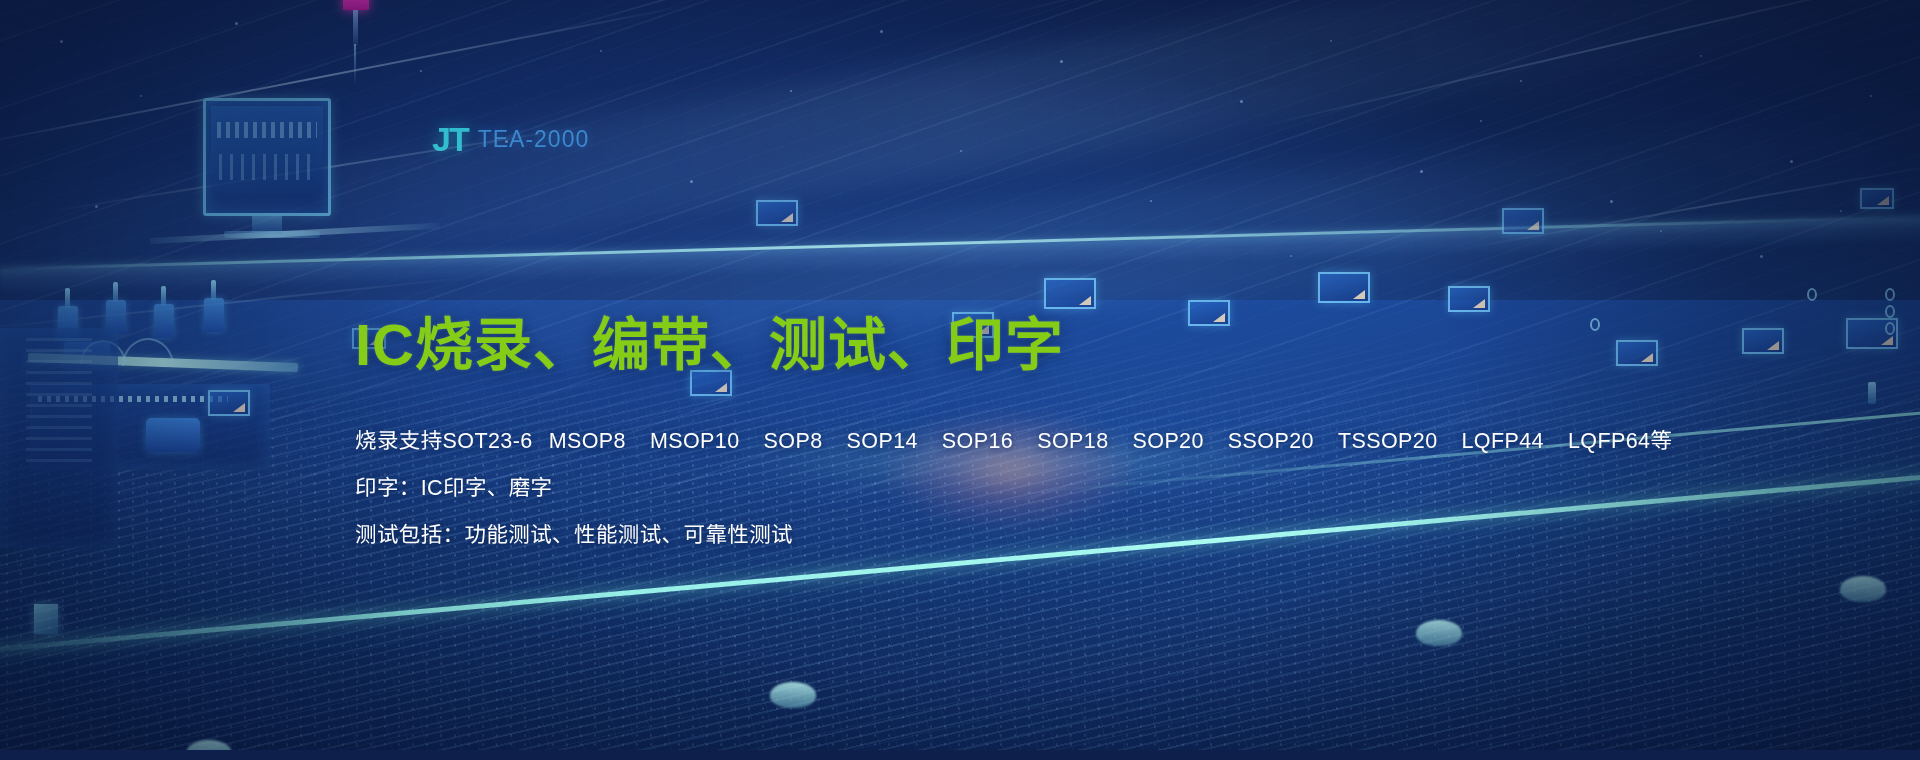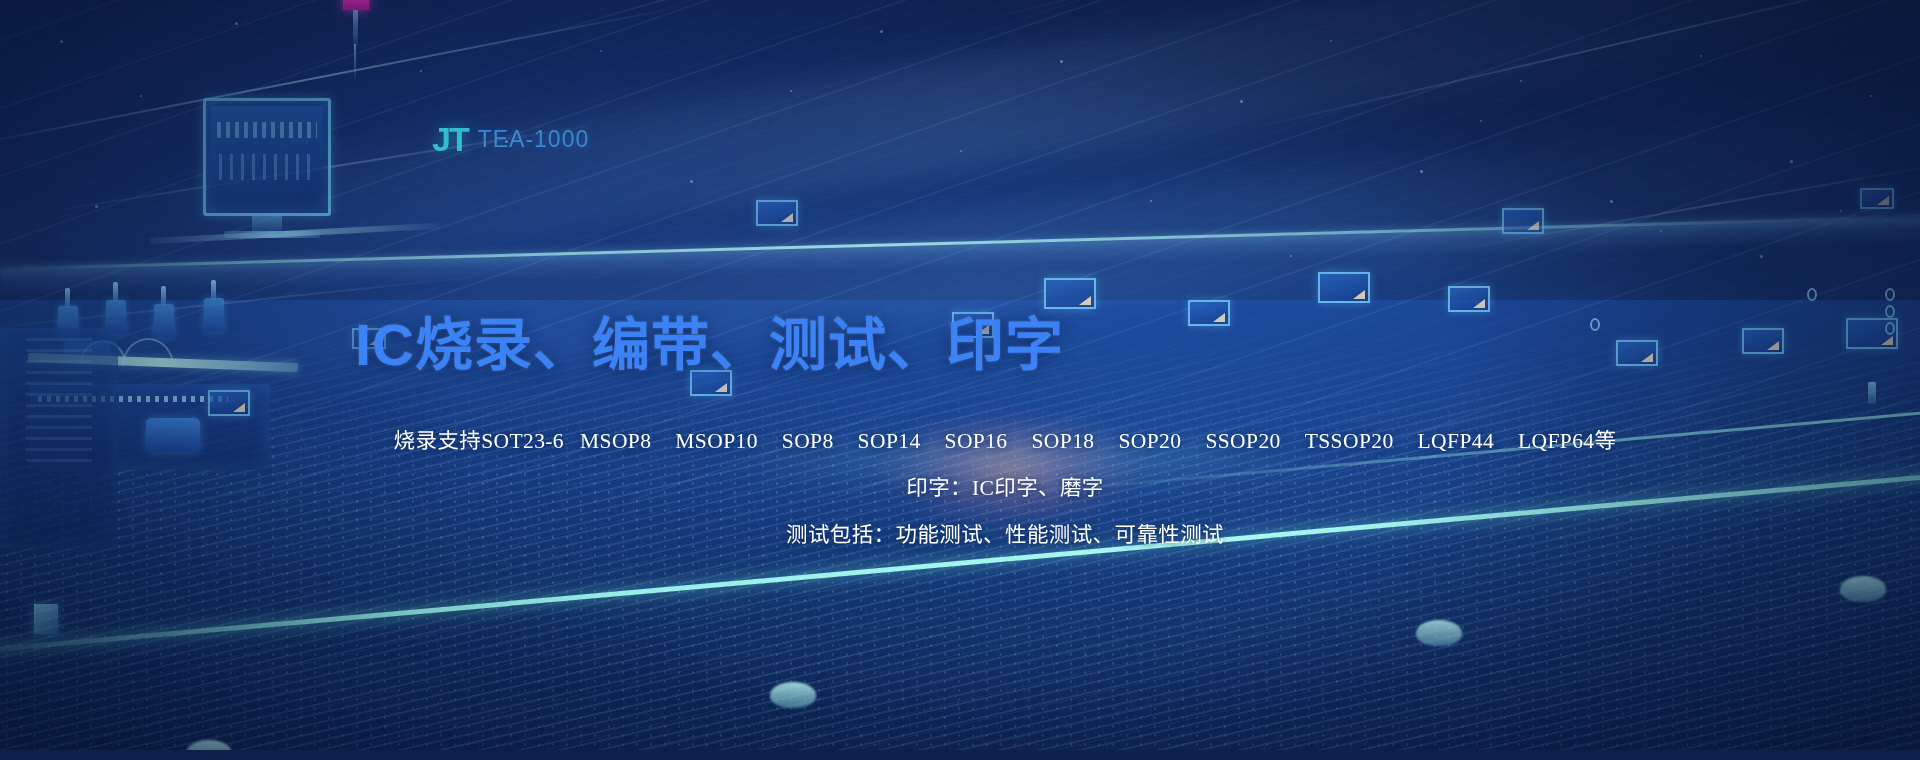--- a/index.html
+++ b/index.html
@@ -255,32 +255,31 @@
   }
   .wm-model{
     font-size:23px; letter-spacing:1px; color:#3f8fd6;
     text-shadow:0 0 10px rgba(60,150,225,.45);
     font-family:"Liberation Sans", sans-serif;
   }
 
   
   .content{ position:absolute; left:355px; top:312px; width:1300px; }
   .headline{
-    font-size:58px; font-weight:bold; color:#3b82f6;
+    font-size:58px; font-weight:bold; color:#84cc16;
     letter-spacing:1px; line-height:66px; white-space:nowrap;
     text-shadow:0 2px 14px rgba(10,35,85,.75), 0 0 3px rgba(255,255,255,.25);
     font-family:"Liberation Sans", sans-serif;
   }
   .sublist{ margin-top:40px; }
   .subline{
     font-size:21.5px; color:#ffffff; line-height:47px; white-space:nowrap;
     letter-spacing:.4px;
     text-shadow:0 1px 7px rgba(10,35,85,.85);
-    font-family:Liberation Serif, serif;
-    text-align:center;
+    font-family:Liberation Sans, sans-serif;
   }
   .pkg{ margin-right:24px; }
   .pkg:last-child{ margin-right:0; }
   .pkg-lead{ margin-right:16px; }
 </style>
 </head>
 <body>
 
 <div class="banner">
 
@@ -398,21 +397,21 @@
   <div class="teal-line"></div>
   <div class="teal-nub" style="left:186px; top:740px;"></div>
   <div class="teal-nub" style="left:770px; top:682px;"></div>
   <div class="teal-nub" style="left:1416px; top:620px;"></div>
   <div class="teal-nub" style="left:1840px; top:576px;"></div>
 
   <div class="bg-vignette"></div>
 
   <div class="wm">
     <span class="wm-jt">JT</span>
-    <span class="wm-model">TEA-1000</span>
+    <span class="wm-model">TEA-2000</span>
   </div>
 
   <div class="content">
     <h1 class="headline">IC烧录、编带、测试、印字</h1>
 
     <div class="sublist">
       <div class="subline">
         <span class="pkg-lead">烧录支持SOT23-6</span><span id="pkg-host"><span class="pkg">MSOP8</span><span class="pkg">MSOP10</span><span class="pkg">SOP8</span><span class="pkg">SOP14</span><span class="pkg">SOP16</span><span class="pkg">SOP18</span><span class="pkg">SOP20</span><span class="pkg">SSOP20</span><span class="pkg">TSSOP20</span><span class="pkg">LQFP44</span><span class="pkg">LQFP64等</span></span>
       </div>
       <div class="subline">印字：IC印字、磨字</div>

